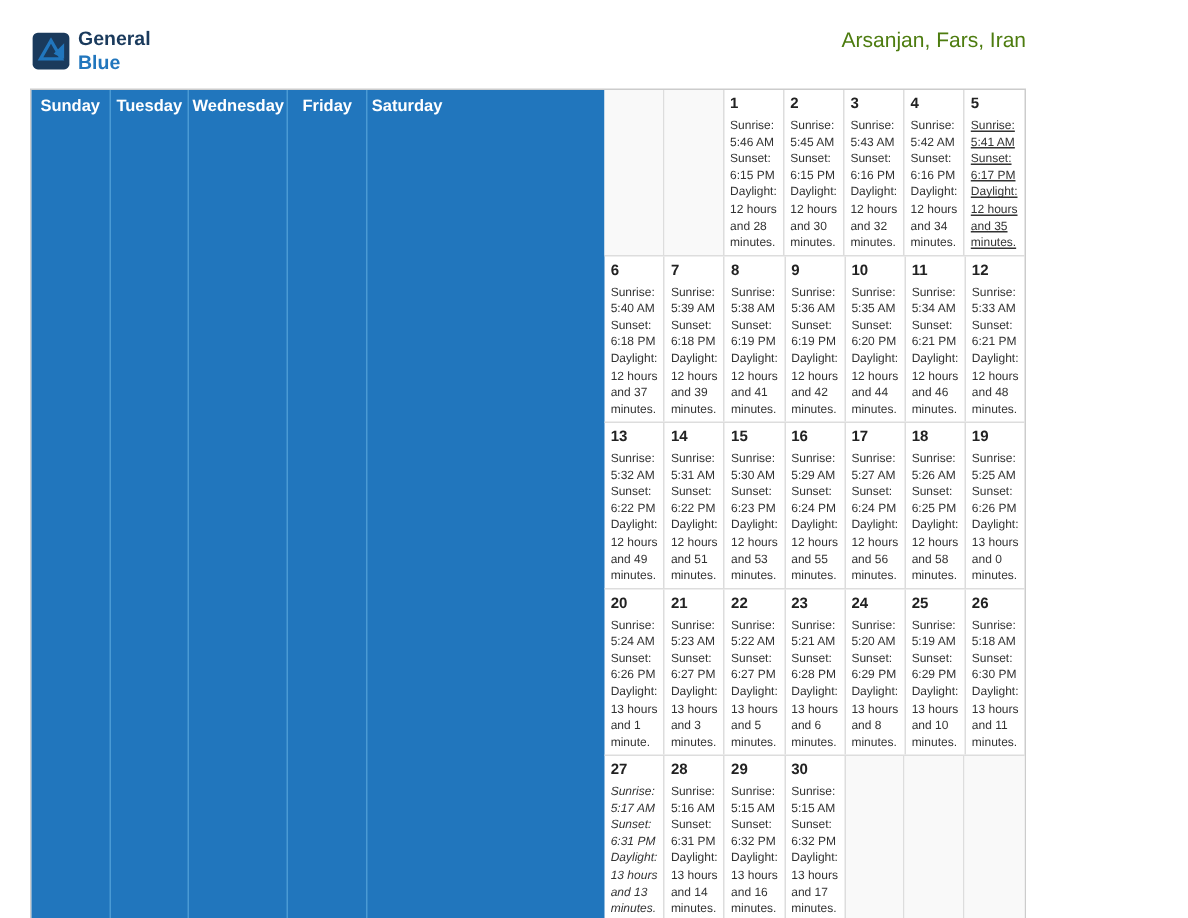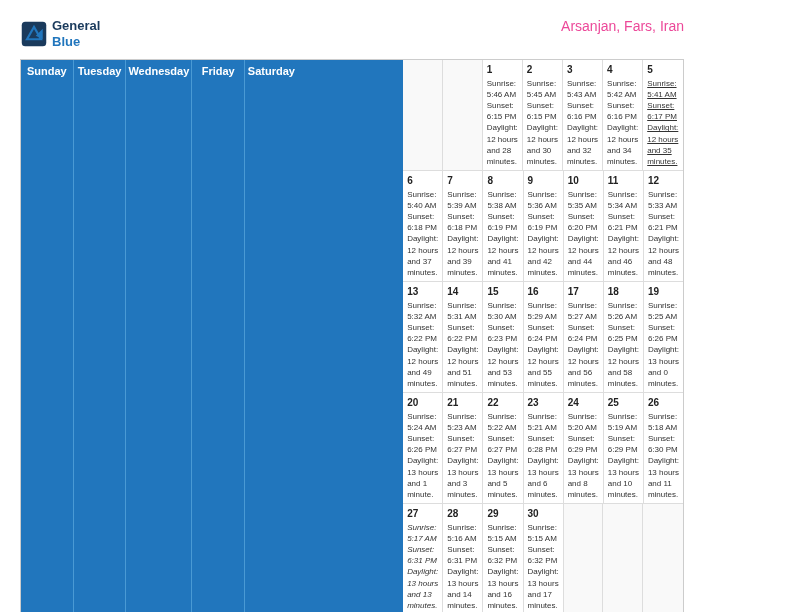--- a/index.html
+++ b/index.html
@@ -43,21 +43,21 @@
       text-align: right;
     }
     .main-title {
       font-size: 32px;
       font-weight: bold;
       color: #1a3a5c;
       line-height: 1.1;
     }
     .subtitle {
       font-size: 14px;
-      color: #ec4899;
+      color: #4d7c0f;
     }
     .calendar {
       flex: 1;
       display: flex;
       flex-direction: row;
       border: 1px solid #ccc;
     }
     .cal-header {
       display: grid;
       grid-template-columns: repeat(7, 1fr);

